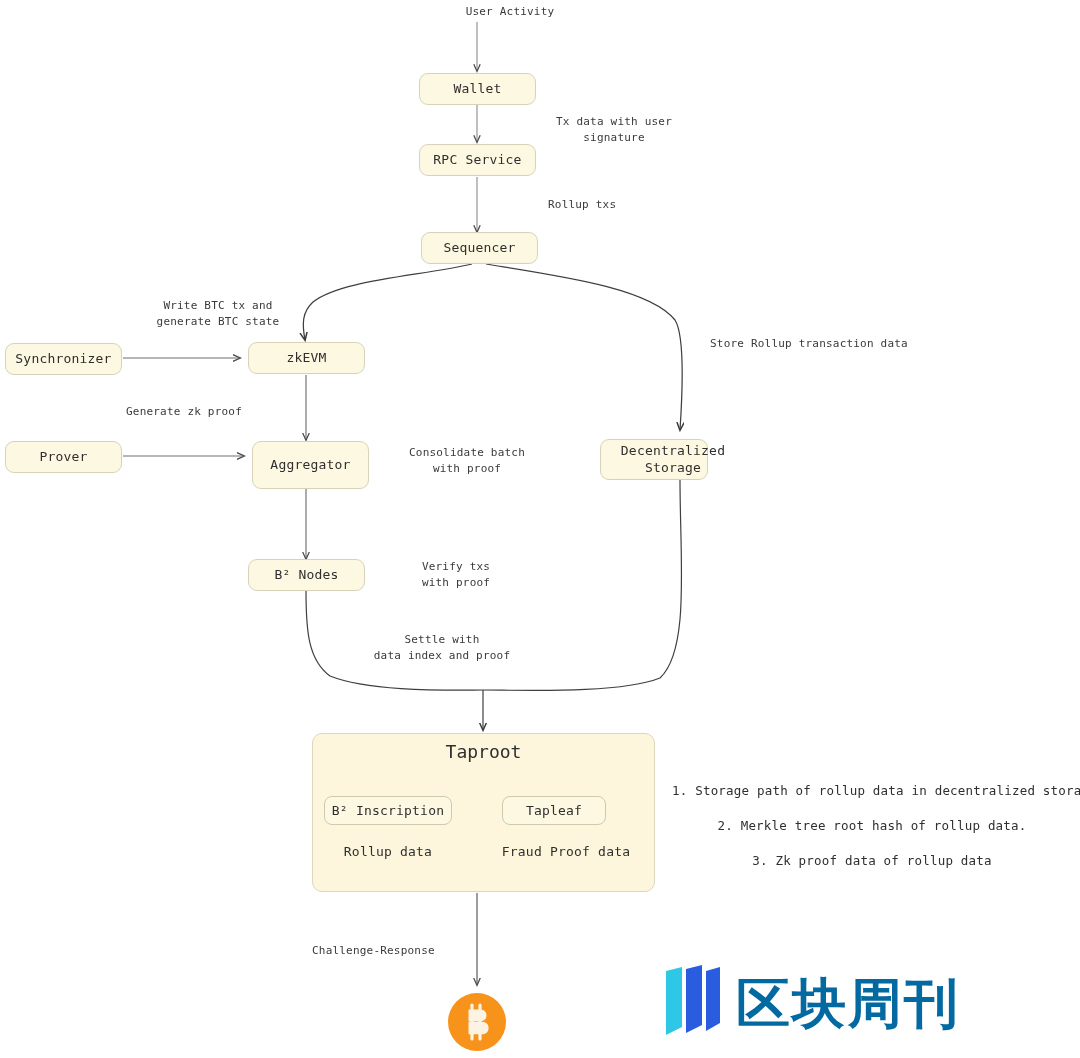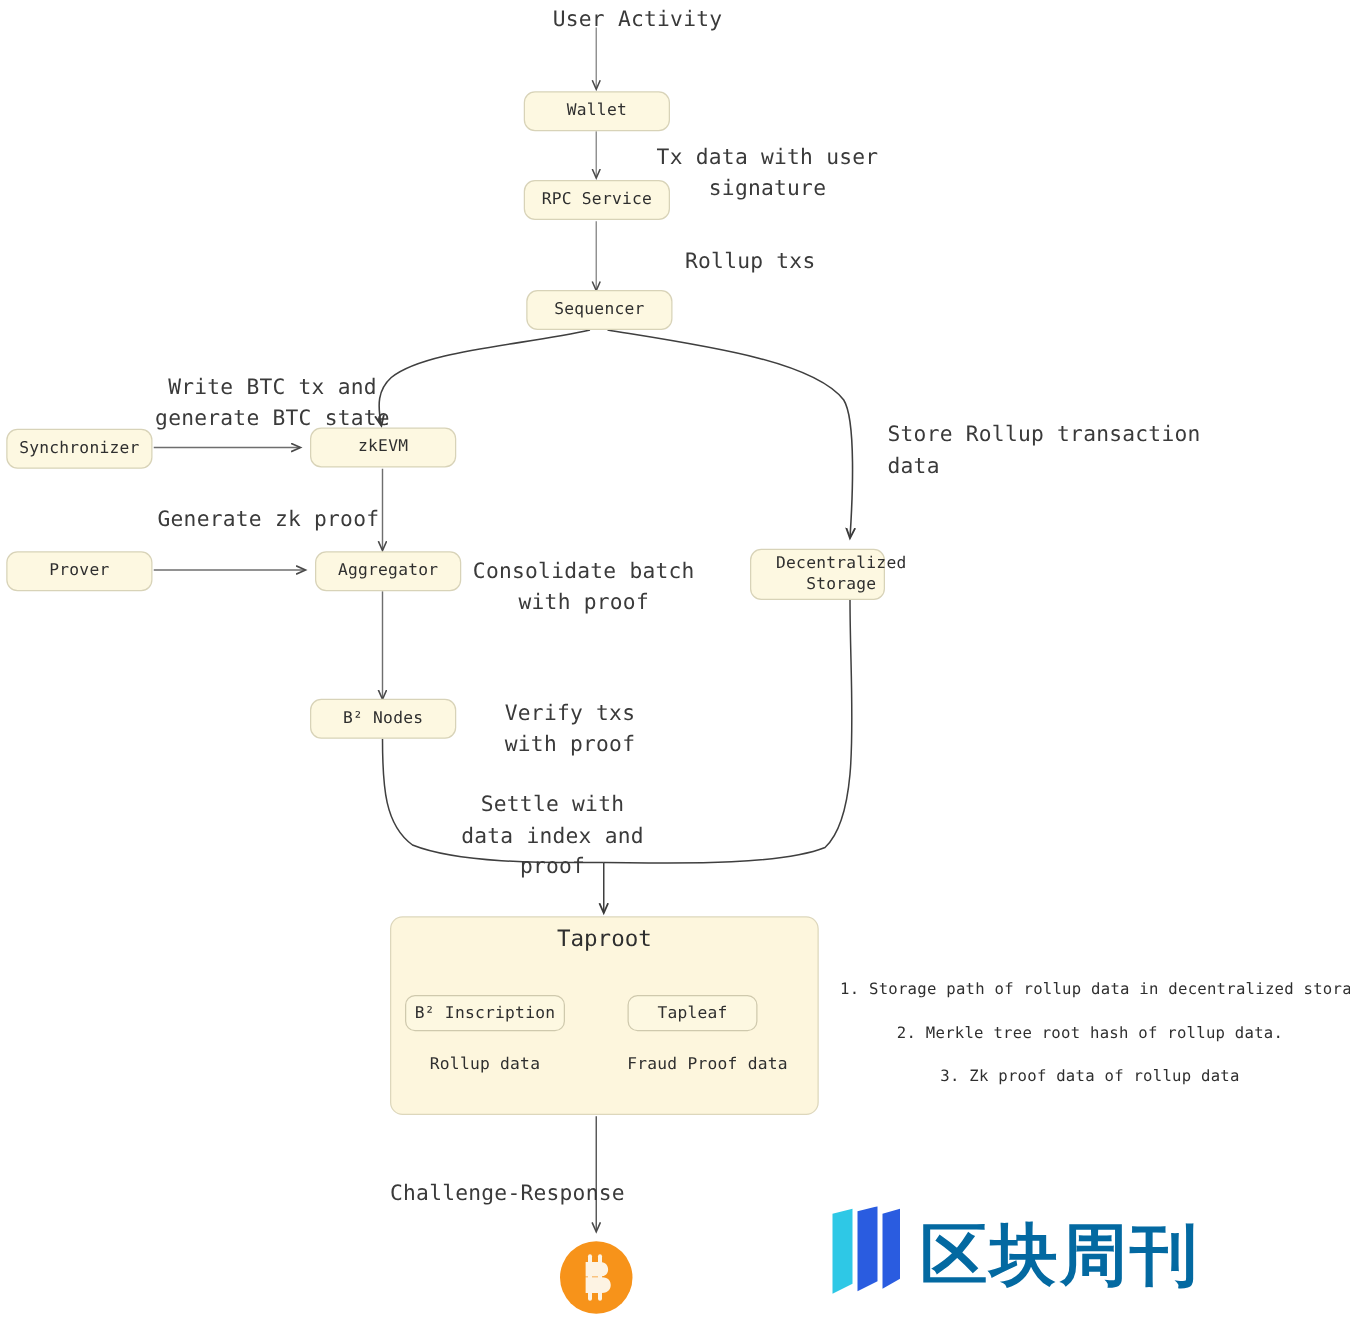--- a/index.html
+++ b/index.html
@@ -82,21 +82,21 @@
     position: absolute;
     text-align: center;
     font-size: 13px;
     color: #2f2f2f;
     letter-spacing: 0.2px;
   }
 
   
   .edge-label {
     position: absolute;
-    font-size: 17px;
+    font-size: 11px;
     line-height: 1.45;
     color: #3a3a3a;
     white-space: pre-line;
     letter-spacing: 0.2px;
   }
 
   
   .notes {
     position: absolute;
     font-size: 12.5px;
@@ -197,21 +197,21 @@
   <div class="node" style="left:419px; top:144px; width:117px; height:32px;">RPC Service</div>
 
   <div class="node" style="left:421px; top:232px; width:117px; height:32px;">Sequencer</div>
 
   <div class="node" style="left:248px; top:342px; width:117px; height:32px;">zkEVM</div>
 
   <div class="node" style="left:5px; top:343px; width:117px; height:32px;">Synchronizer</div>
 
   <div class="node" style="left:5px; top:441px; width:117px; height:32px;">Prover</div>
 
-  <div class="node" style="left:252px; top:441px; width:117px; height:32px;">Aggregator</div>
+  <div class="node" style="left:252px; top:441px; width:117px; height:48px;">Aggregator</div>
 
   <div class="node" style="left:248px; top:559px; width:117px; height:32px;">B² Nodes</div>
 
   <div class="node" style="left:600px; top:439px; width:108px; height:41px;padding-left:38px;">Decentralized
 Storage</div>
 
   <div class="container-node" style="left:312px; top:733px; width:343px; height:159px;">
     <div class="container-title">Taproot</div>
 
     <div class="sub-node" style="left:11px; top:62px; width:128px; height:29px;">B² Inscription</div>

